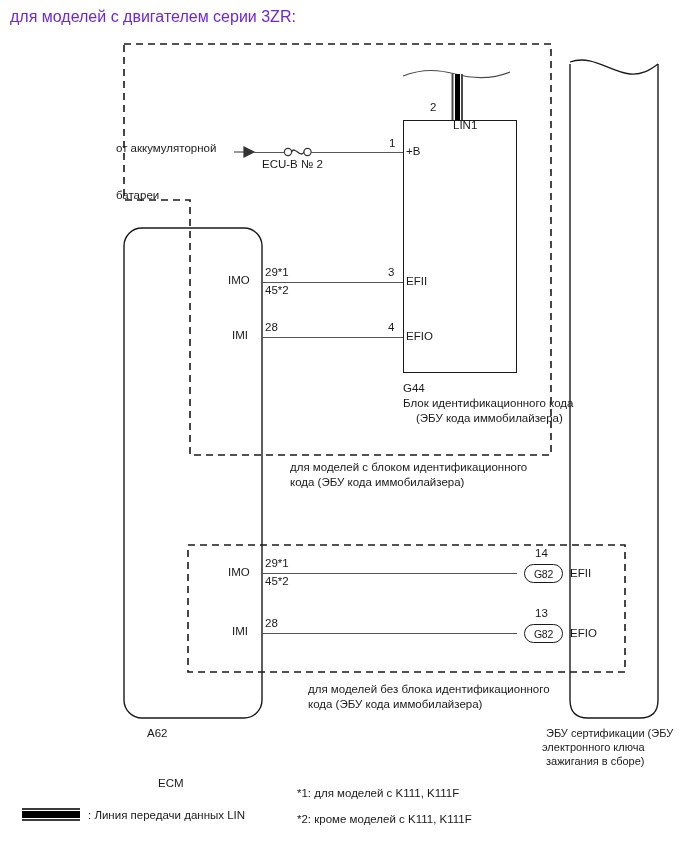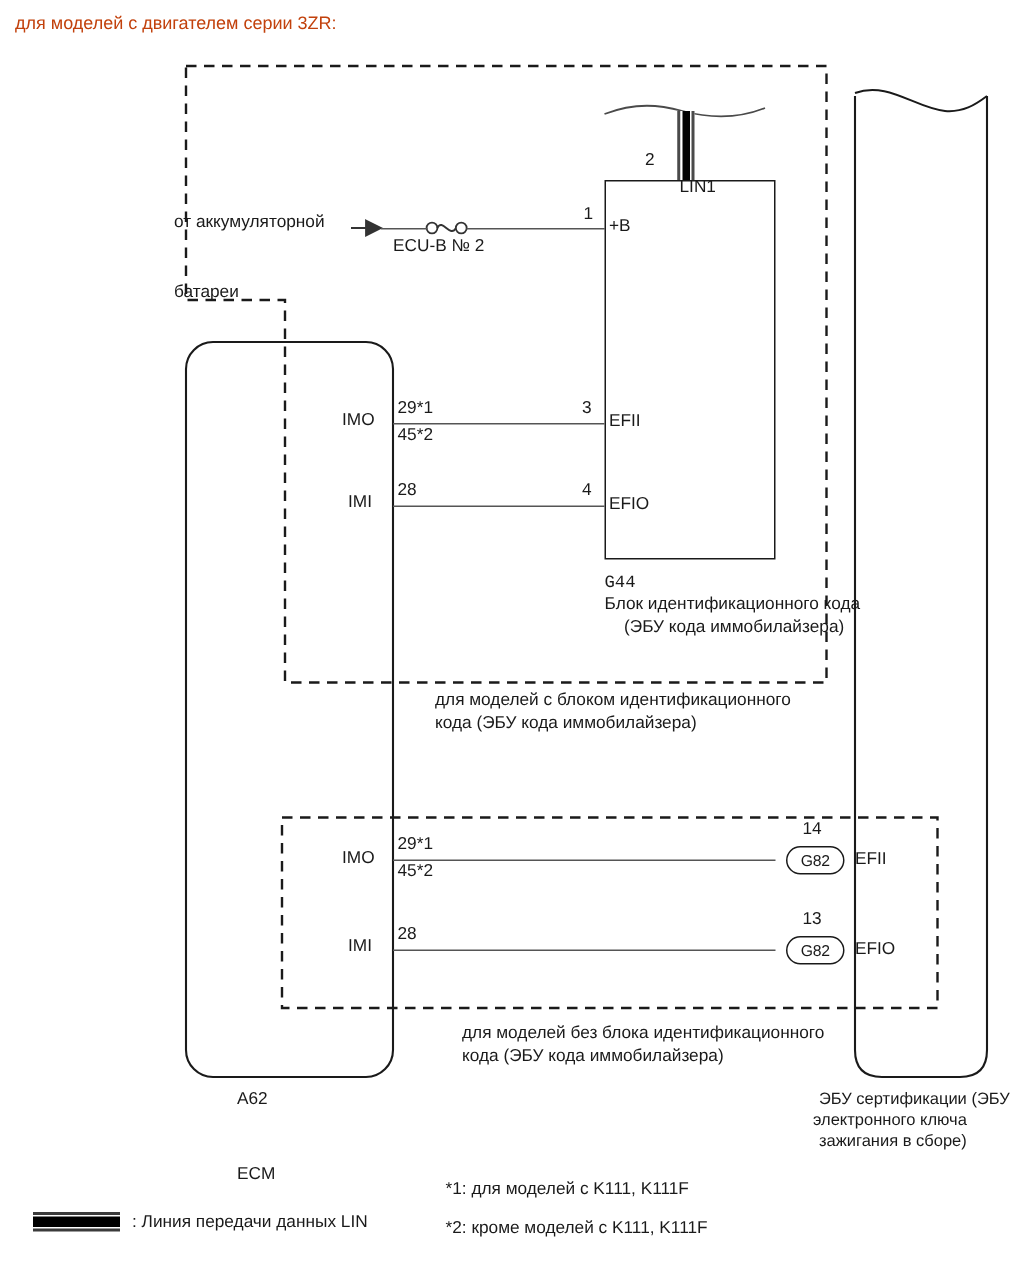--- a/index.html
+++ b/index.html
@@ -25,23 +25,23 @@
   }
   .txt-sm {
     position: absolute;
     font-size: 11px;
     line-height: 14px;
     white-space: pre;
     color: #1a1a1a;
   }
   .title {
     position: absolute;
-    font-size: 12px;
+    font-size: 16px;
     white-space: pre;
-    color: #c2410c;
+    color: #6d28d9;
   }
   
   .hline {
     position: absolute;
     height: 0;
     border-top: 1.1px solid #555;
   }
   
   .box-solid {
     position: absolute;
@@ -134,21 +134,21 @@
   <div class="txt" style="left:441px; top:118px;padding-left:12px;">LIN1</div>
 
   <div class="box-solid" style="left:403px; top:120px; width:114px; height:253px;"></div>
 
   <div class="txt" style="left:406px; top:274px;">EFII</div>
   <div class="txt" style="left:406px; top:329px;">EFIO</div>
 
   <div class="txt" style="left:388px; top:265px;">3</div>
   <div class="txt" style="left:388px; top:320px;">4</div>
 
-  <div class="txt" style="left:403px; top:381px;font-family:Liberation Mono, monospace;">G44</div>
+  <div class="txt" style="left:403px; top:381px;">G44</div>
   <div class="txt" style="left:403px; top:396px;">Блок идентификационного кода</div>
   <div class="txt" style="left:416px; top:411px;">(ЭБУ кода иммобилайзера)</div>
 
   <div class="hline" style="left:262px; top:282px; width:141px;"></div>
   <div class="hline" style="left:262px; top:337px; width:141px;"></div>
 
   <div class="txt" style="left:228px; top:273px;">IMO</div>
   <div class="txt" style="left:265px; top:265px;">29*1</div>
   <div class="txt" style="left:265px; top:283px;">45*2</div>
 
@@ -173,21 +173,21 @@
 
   <div class="txt" style="left:535px; top:546px;">14</div>
   <div class="txt" style="left:535px; top:606px;">13</div>
 
   <div class="txt" style="left:570px; top:566px;">EFII</div>
   <div class="txt" style="left:570px; top:626px;">EFIO</div>
 
   <div class="txt" style="left:308px; top:682px;">для моделей без блока идентификационного</div>
   <div class="txt" style="left:308px; top:697px;">кода (ЭБУ кода иммобилайзера)</div>
 
-  <div class="txt" style="left:158px; top:726px;">A62</div>
+  <div class="txt" style="left:147px; top:726px;">A62</div>
   <div class="txt" style="left:158px; top:776px;">ECM</div>
 
   <div class="txt-sm" style="left:546px; top:726px;">ЭБУ сертификации (ЭБУ</div>
   <div class="txt-sm" style="left:542px; top:740px;text-align:right;">электронного ключа</div>
   <div class="txt-sm" style="left:546px; top:754px;">зажигания в сборе)</div>
 
   <div class="lin-legend" style="left:22px; top:808px; width:58px; height:13px;">
     <div class="bar-top"></div>
     <div class="bar-mid"></div>
     <div class="bar-bot"></div>

